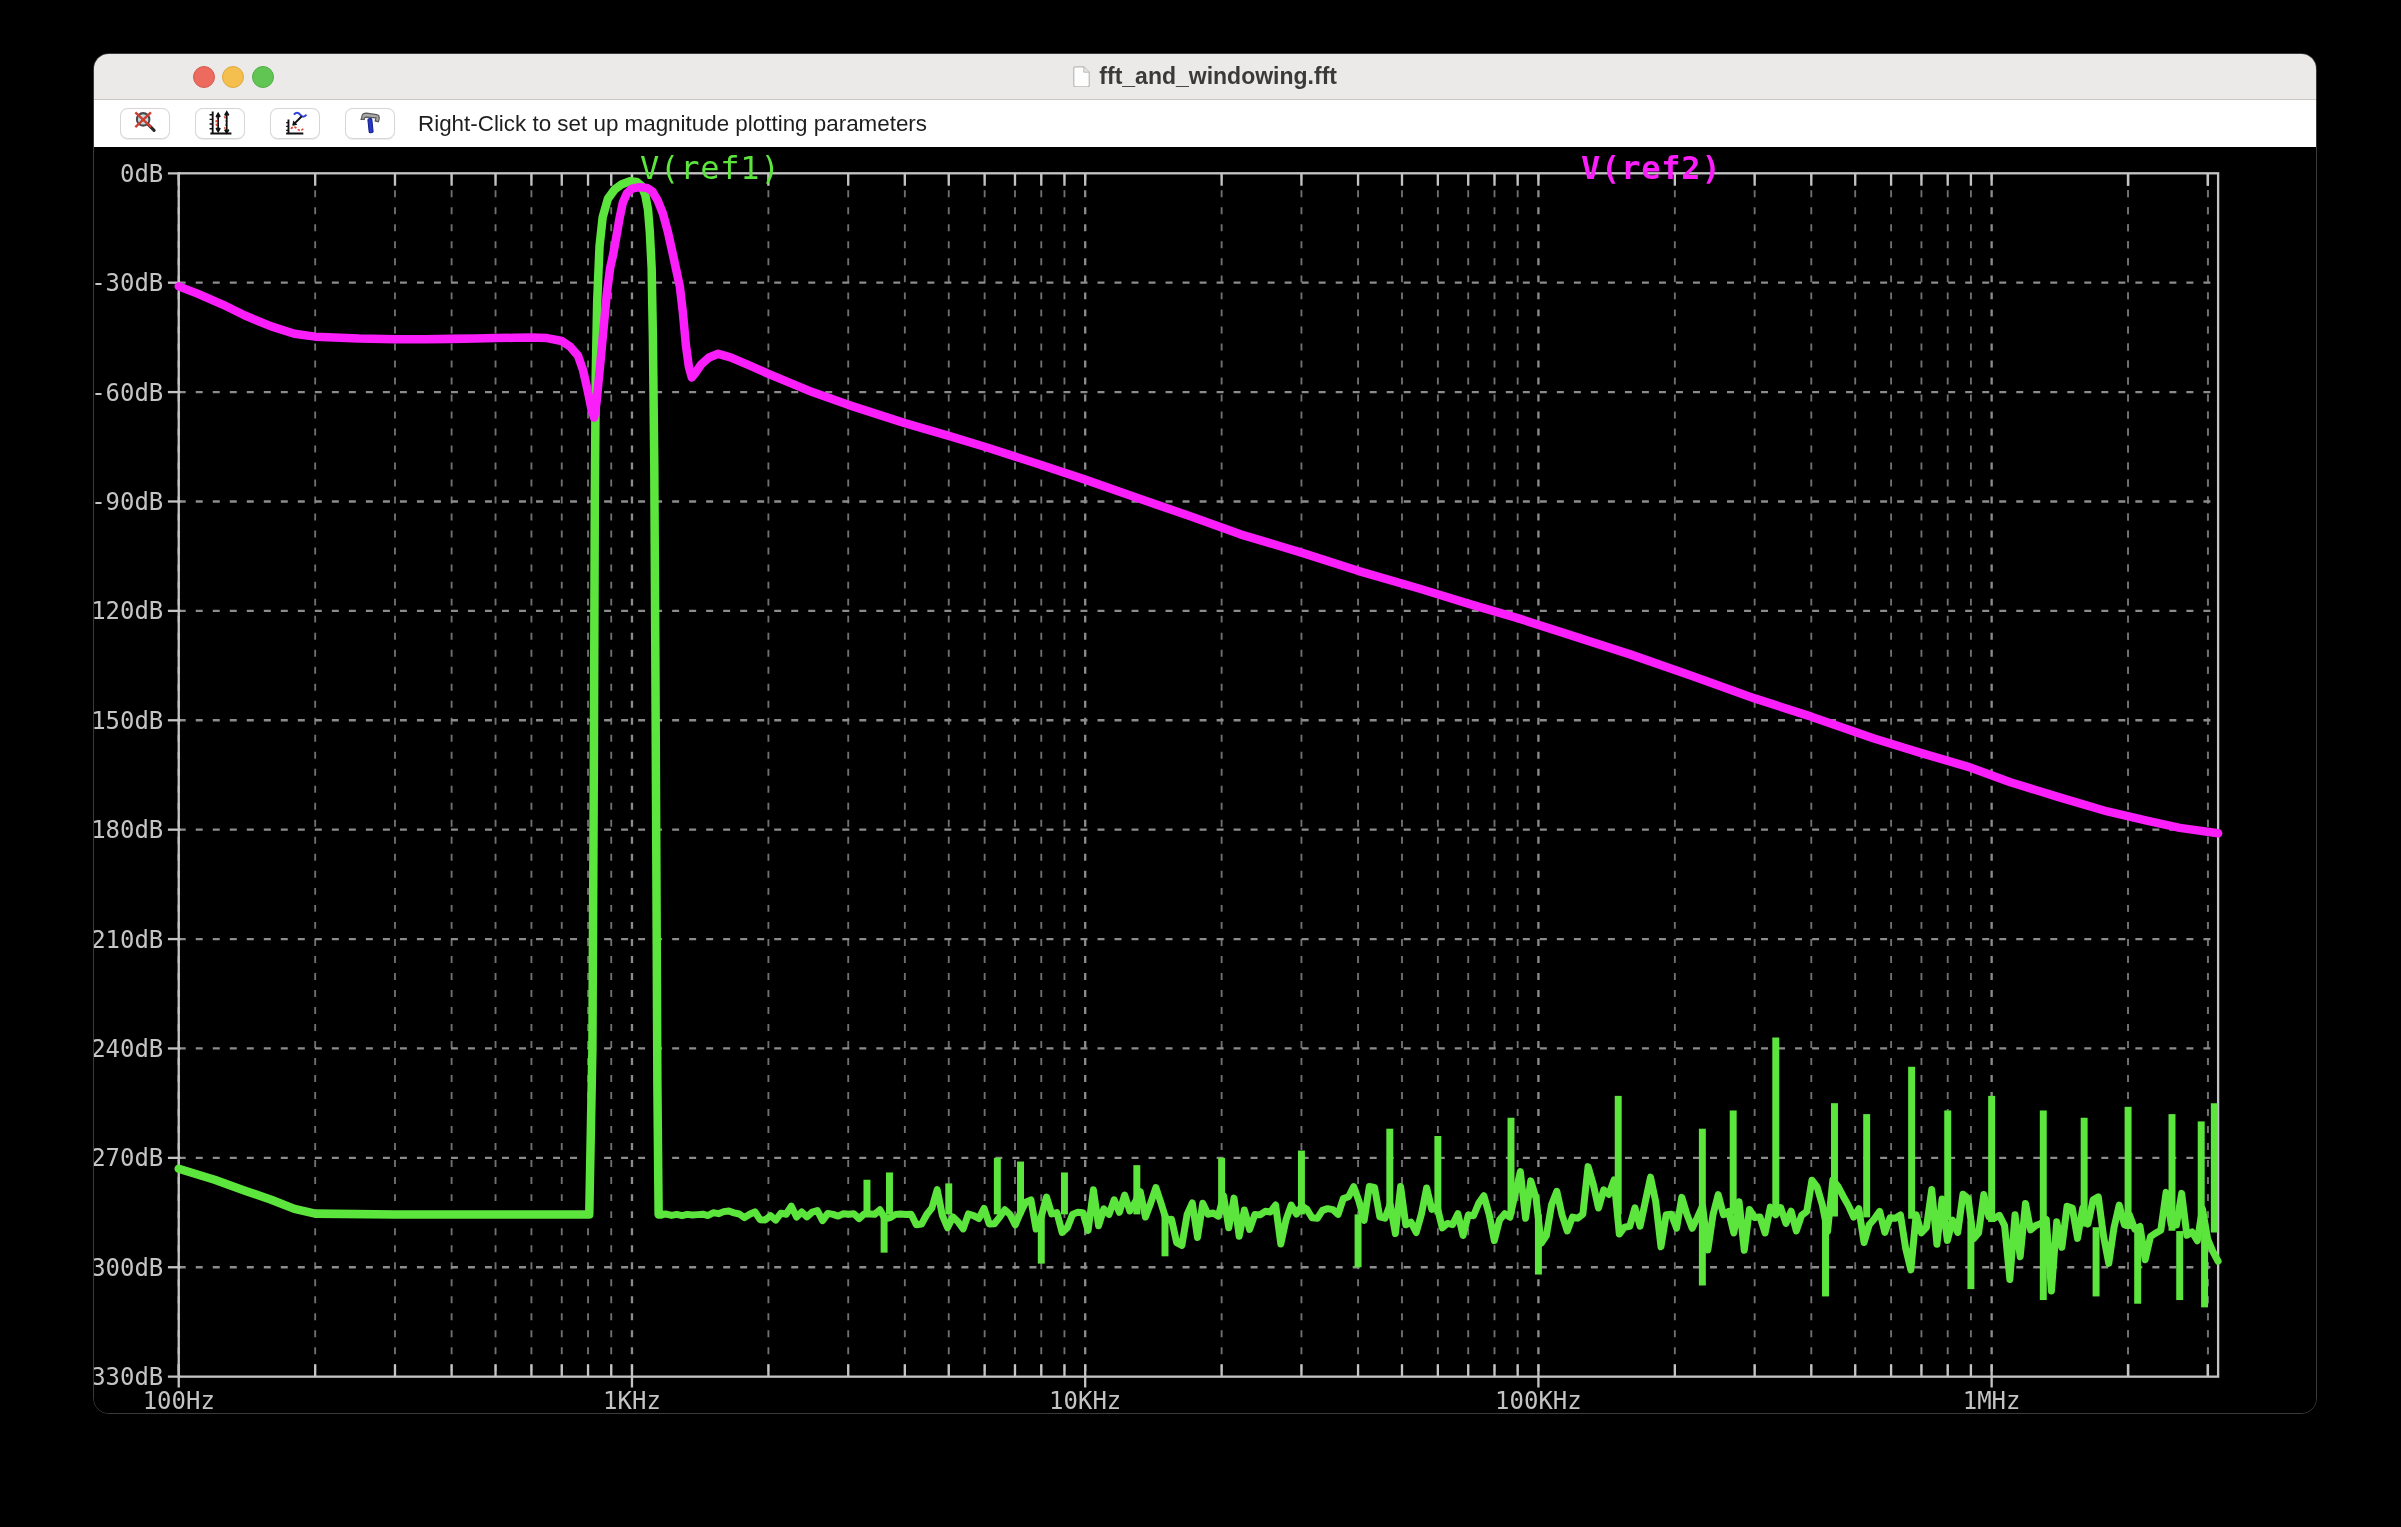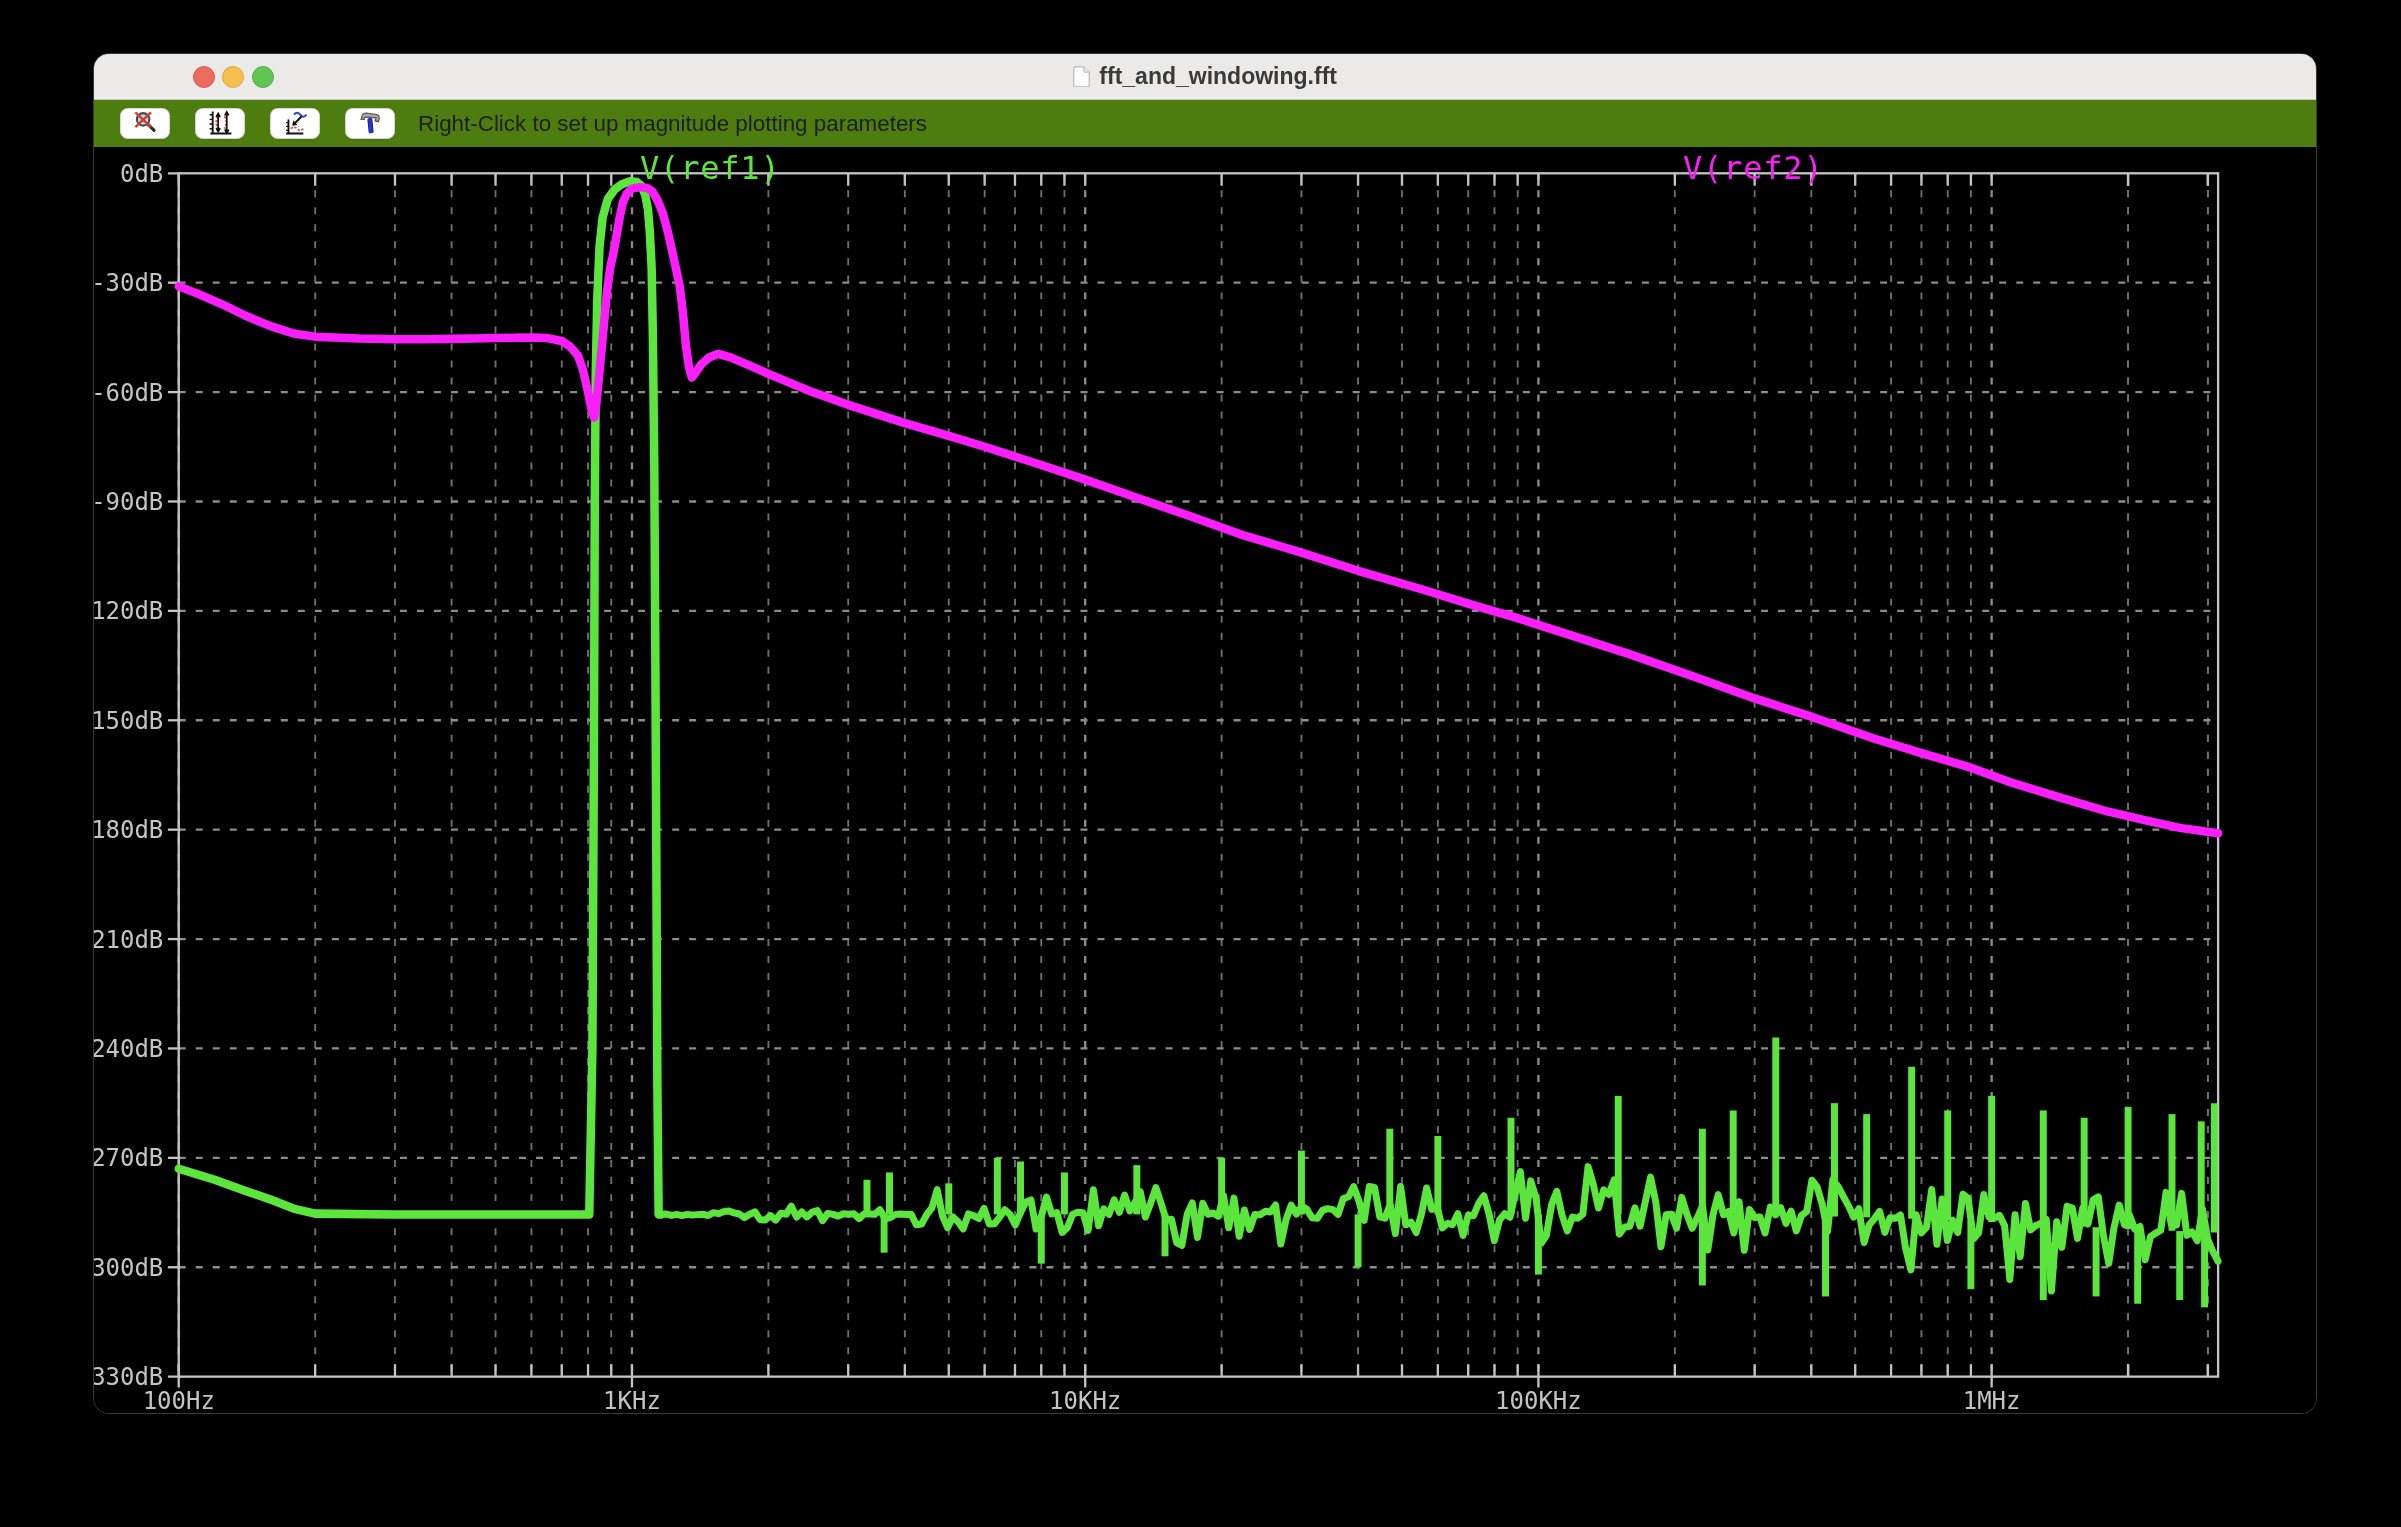--- a/index.html
+++ b/index.html
@@ -11,33 +11,33 @@
   .titlebar{position:absolute;left:0;top:0;right:0;height:45px;background:#ECEAE8;
             border-bottom:0.8px solid #C9C6C4;}
   .traffic{position:absolute;top:12.4px;width:20px;height:20px;border-radius:50%;}
   .tl-close{left:99px;background:#EC6A5E;border:0.8px solid #d55b50;}
   .tl-min{left:128px;background:#F4BF4F;border:0.8px solid #dfa93c;}
   .tl-zoom{left:158px;background:#61C554;border:0.8px solid #4fae45;}
   .title-wrap{position:absolute;left:0;right:0;top:0;height:45px;display:flex;
               align-items:center;justify-content:center;gap:9.3px;text-align:center;}
   .doc-icon{width:17px;height:21.7px;position:relative;}
   .title-text{font-size:23px;font-weight:bold;color:#3A3A3A;}
-  .toolbar{position:absolute;left:0;top:46px;right:0;height:47px;background:#4d7c0f;
+  .toolbar{position:absolute;left:0;top:46px;right:0;height:47px;background:#ffffff;
            border-bottom:0.8px solid #9a9a9a;display:flex;align-items:center;}
   .tb-btn{width:48px;height:29px;margin-left:25px;background:#fff;border:0.8px solid #D8D5D2;
           border-radius:7.7px;display:flex;align-items:center;justify-content:center;
           box-shadow:0 0.8px 0.8px rgba(0,0,0,.08);}
   .tb-btn:nth-child(1){margin-left:26px;}
   .tb-btn svg{width:25px;height:25px;}
   .tb-text{margin-left:23px;font-size:22.4px;color:#1e1e1e;}
   .pane{position:absolute;left:0;top:93px;width:2222px;height:1266px;background:#000;}
   .trace-label{position:absolute;top:1.5px;font-family:"DejaVu Sans Mono", monospace;
                font-size:32px;letter-spacing:0.8px;}
   #lbl-ref1{left:546px;}
-  #lbl-ref2{left:1589px;}
+  #lbl-ref2{left:1487px;font-weight:bold;}
   svg text{font-family:"DejaVu Sans Mono", monospace;font-size:31px;}
 </style>
 </head>
 <body>
 
 <div class="desktop">
   <div class="window">
 
     <div class="titlebar">
       <div class="traffic tl-close"></div>

